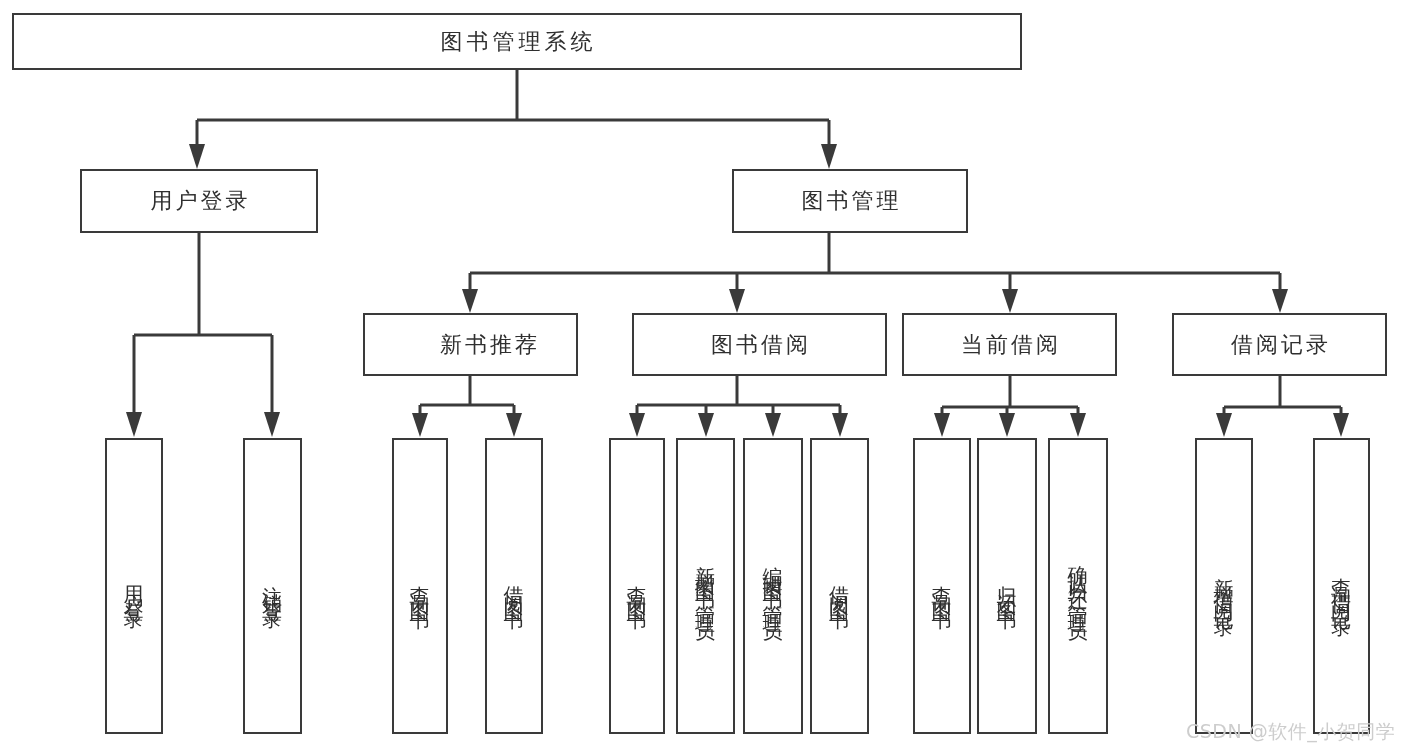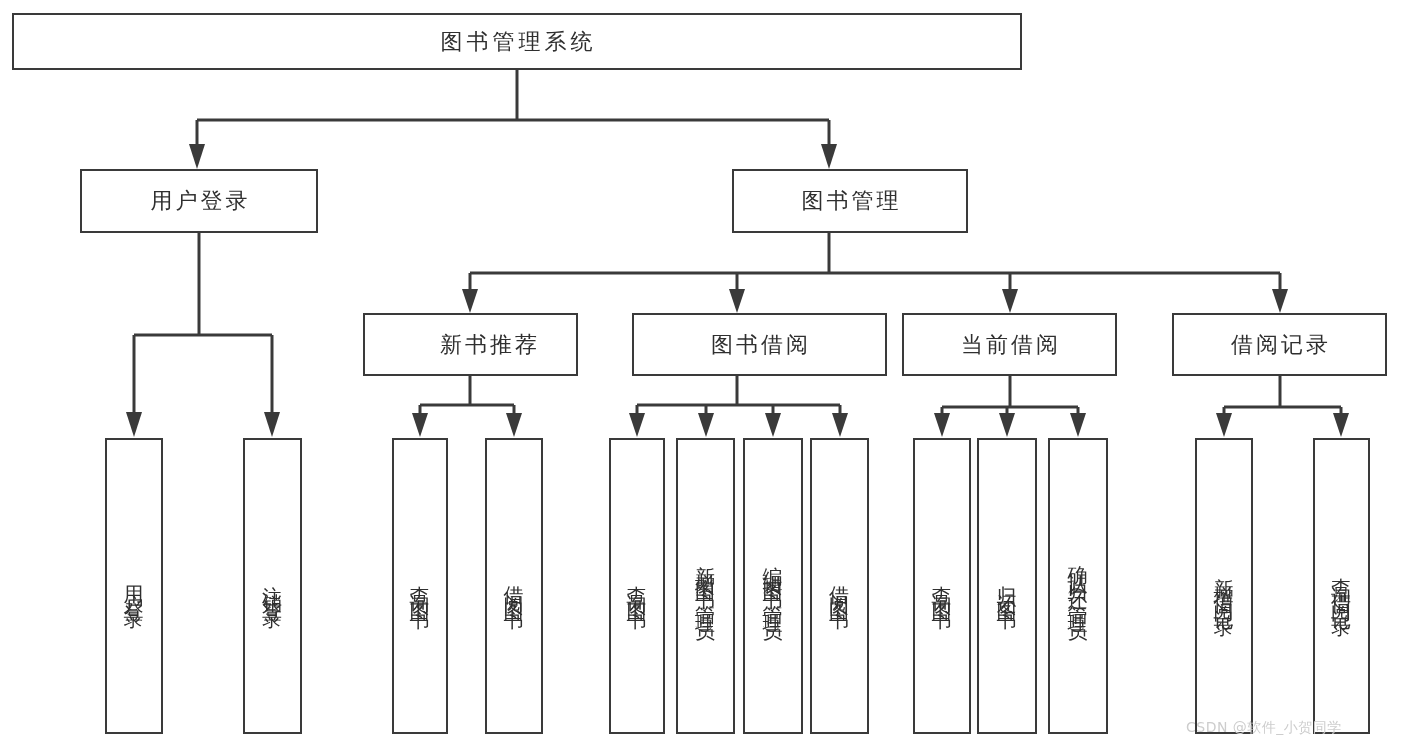--- a/index.html
+++ b/index.html
@@ -42,21 +42,21 @@
     font-size: 20px;
     letter-spacing: 8px;
     line-height: 1;
     white-space: nowrap;
   }
   .root-label { font-size: 22px; letter-spacing: 4px; }
   .watermark {
     position: absolute;
     left: 1186px;
     top: 719px;
-    font-size: 14px;
+    font-size: 19px;
     color: #cdcdcd;
     letter-spacing: 0.5px;
     white-space: nowrap;
     z-index: 5;
   }
 </style>
 </head>
 <body>
 
 <div class="canvas">

